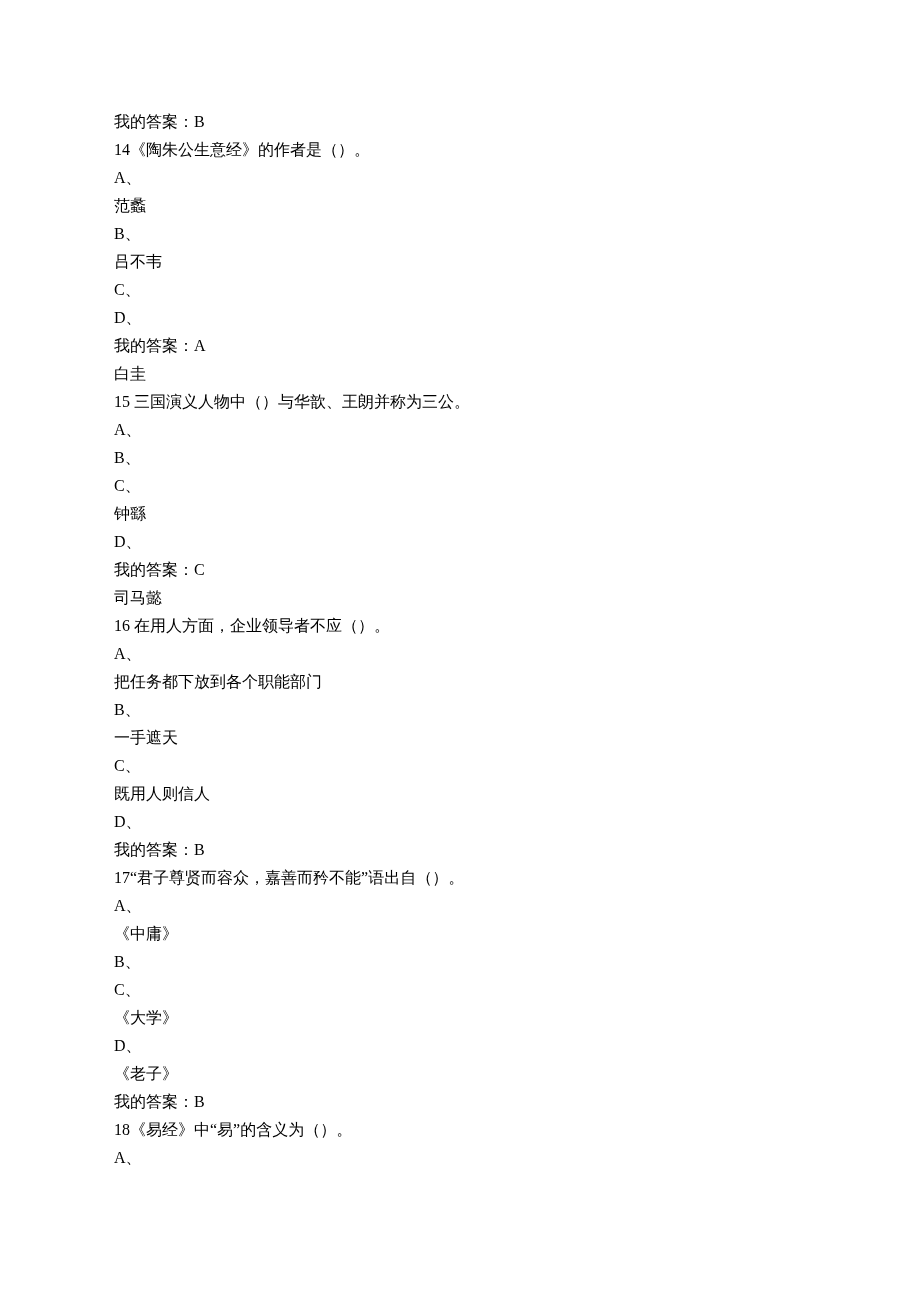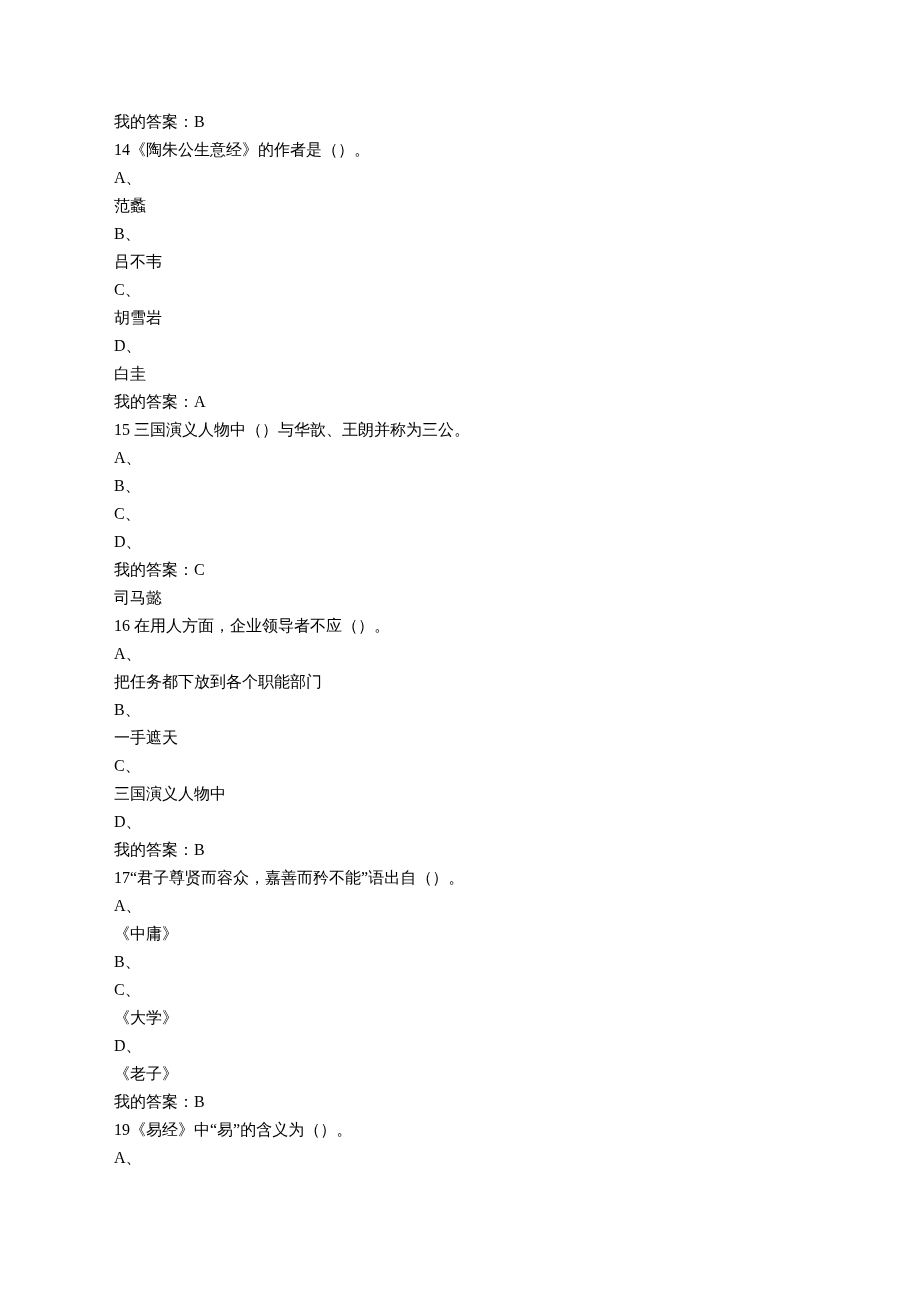--- a/index.html
+++ b/index.html
@@ -23,45 +23,45 @@
 <body>
 
 <div>
   <span class="line">我的答案：B</span>
   <span class="line">14《陶朱公生意经》的作者是（）。</span>
   <span class="line">A、</span>
   <span class="line">范蠡</span>
   <span class="line">B、</span>
   <span class="line">吕不韦</span>
   <span class="line">C、</span>
-  <span class="line">胡雪岩</span>
   <span class="line">D、</span>
+  <span class="line">我的答案：A</span>
   <span class="line">白圭</span>
-  <span class="line">我的答案：A</span>
   <span class="line">15 三国演义人物中（）与华歆、王朗并称为三公。</span>
   <span class="line">A、</span>
   <span class="line">B、</span>
   <span class="line">C、</span>
+  <span class="line">钟繇</span>
   <span class="line">D、</span>
   <span class="line">我的答案：C</span>
   <span class="line">司马懿</span>
   <span class="line">16 在用人方面，企业领导者不应（）。</span>
   <span class="line">A、</span>
   <span class="line">把任务都下放到各个职能部门</span>
   <span class="line">B、</span>
   <span class="line">一手遮天</span>
   <span class="line">C、</span>
-  <span class="line">三国演义人物中</span>
+  <span class="line">既用人则信人</span>
   <span class="line">D、</span>
   <span class="line">我的答案：B</span>
   <span class="line">17“君子尊贤而容众，嘉善而矜不能”语出自（）。</span>
   <span class="line">A、</span>
   <span class="line">《中庸》</span>
   <span class="line">B、</span>
   <span class="line">C、</span>
   <span class="line">《大学》</span>
   <span class="line">D、</span>
   <span class="line">《老子》</span>
   <span class="line">我的答案：B</span>
-  <span class="line">19《易经》中“易”的含义为（）。</span>
+  <span class="line">18《易经》中“易”的含义为（）。</span>
   <span class="line">A、</span>
 
 </div>
 
 </body></html>

